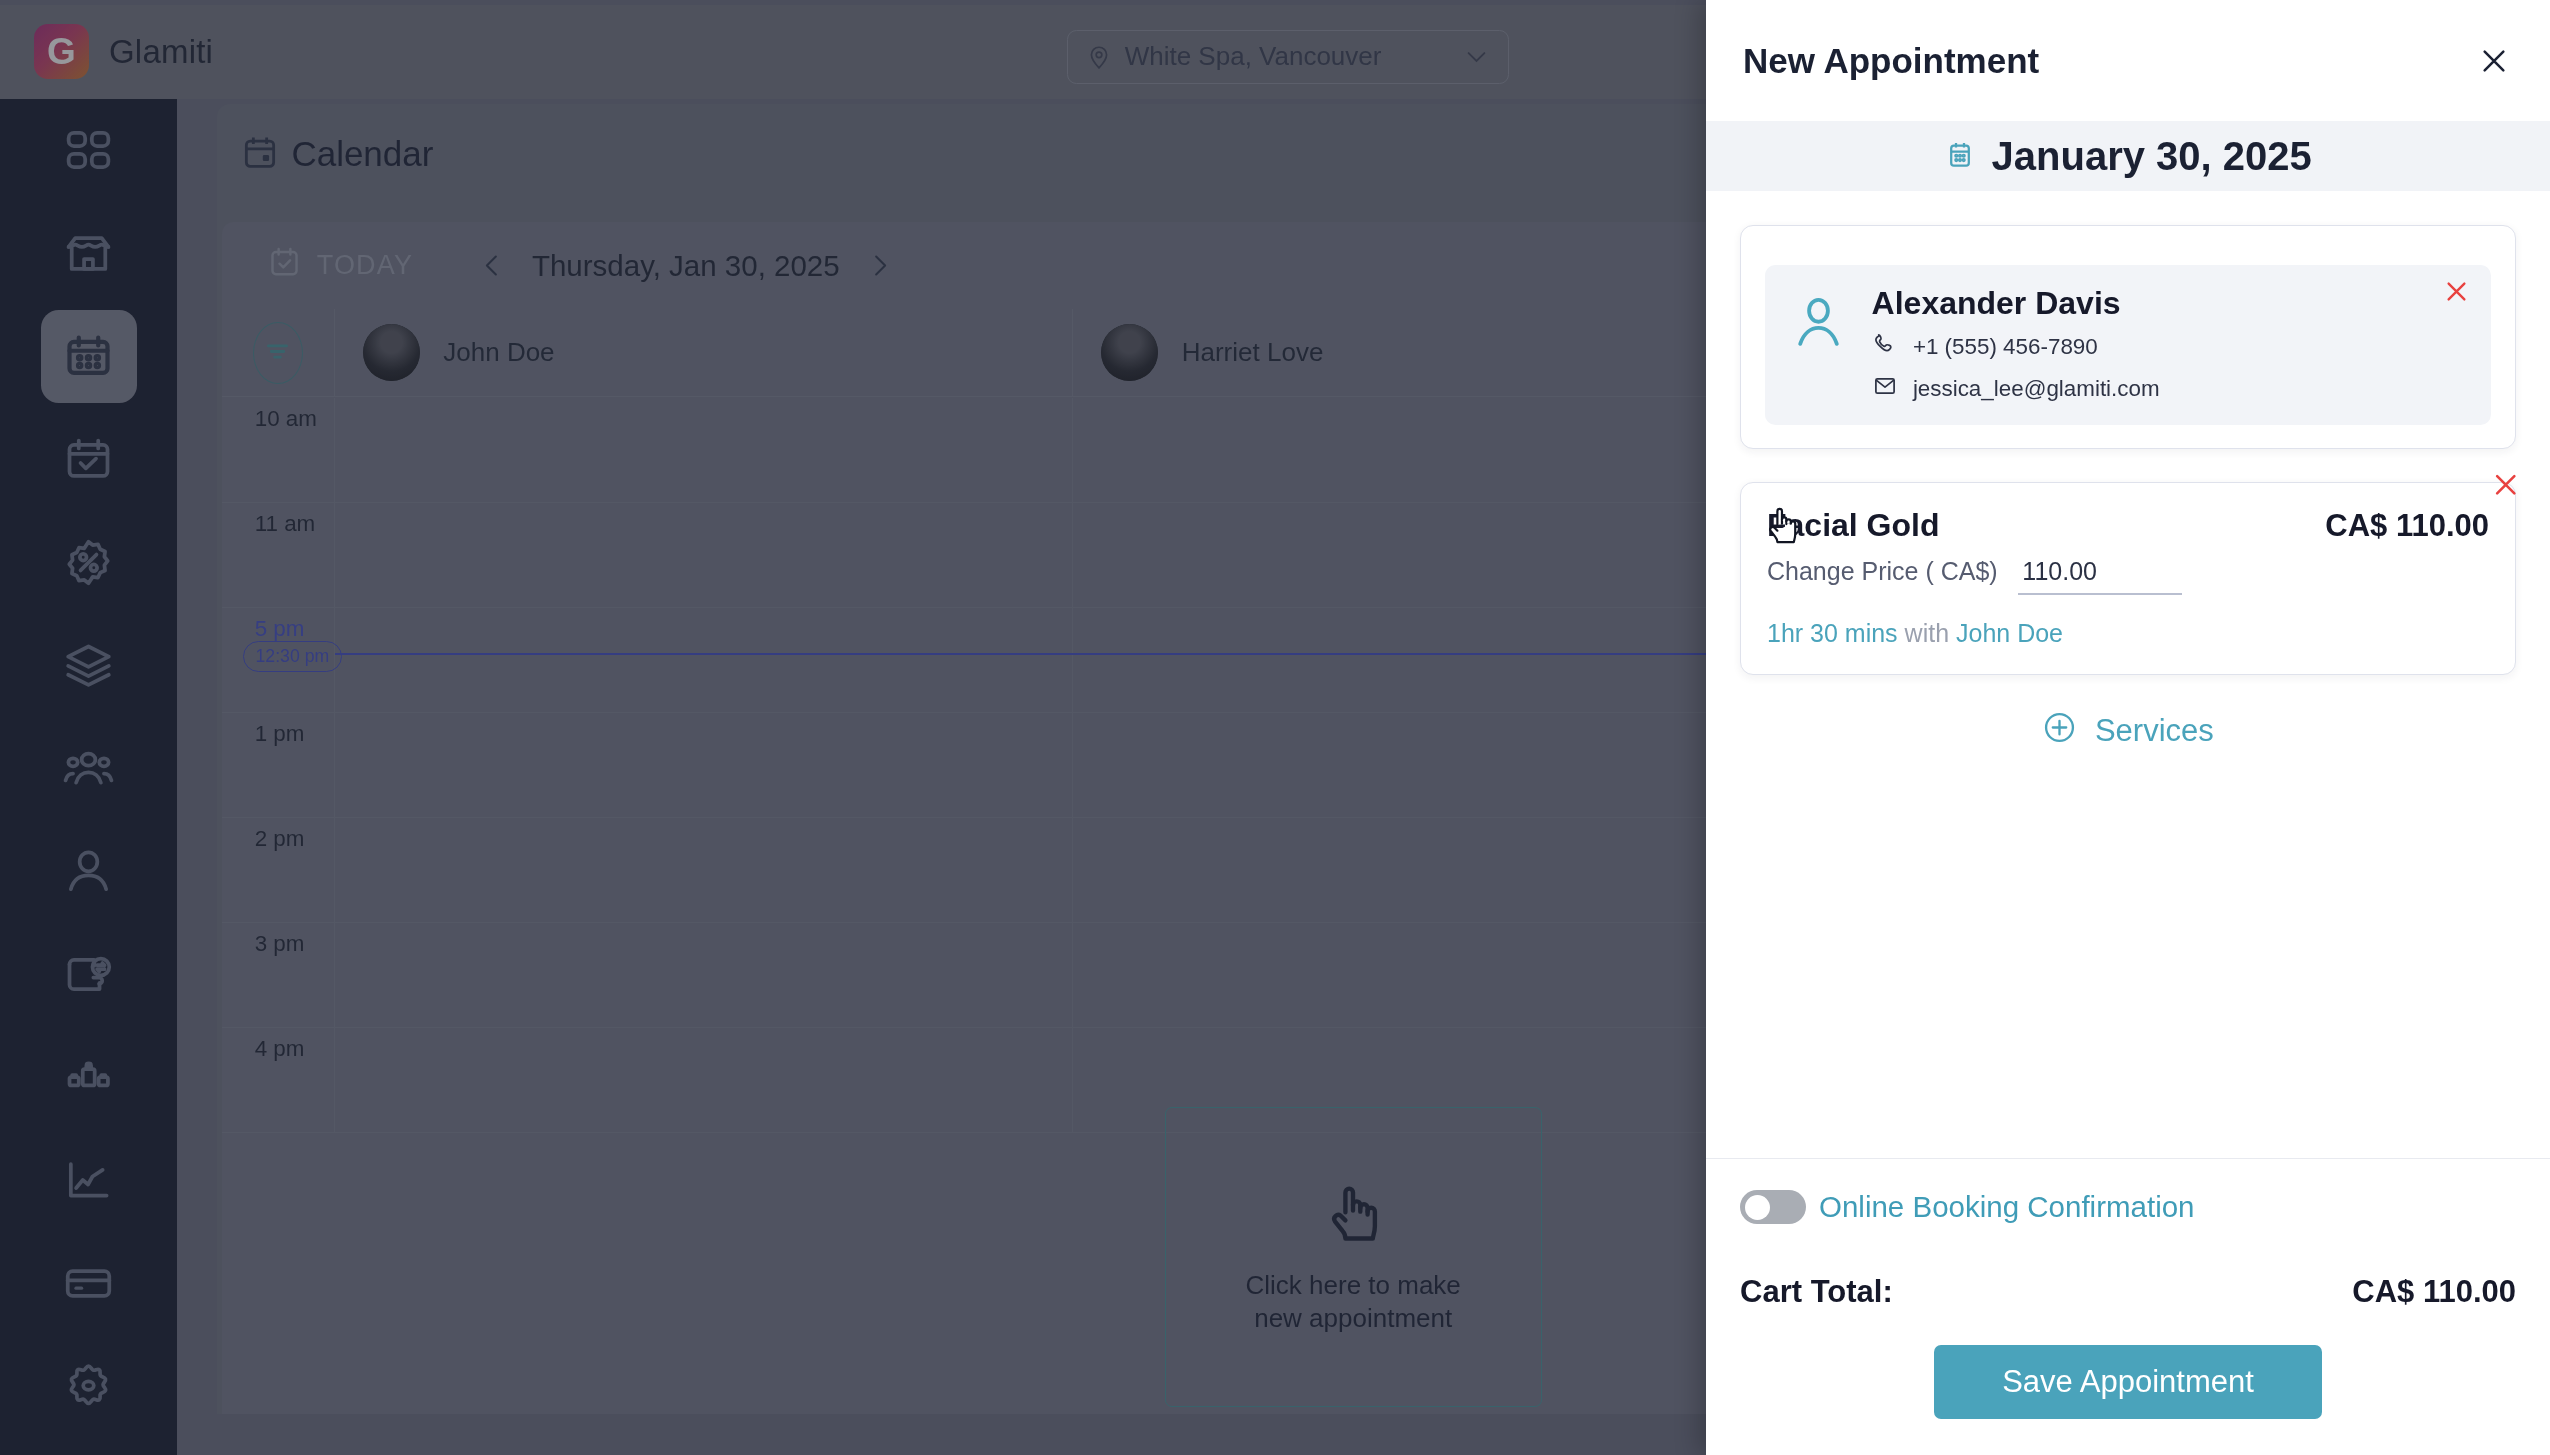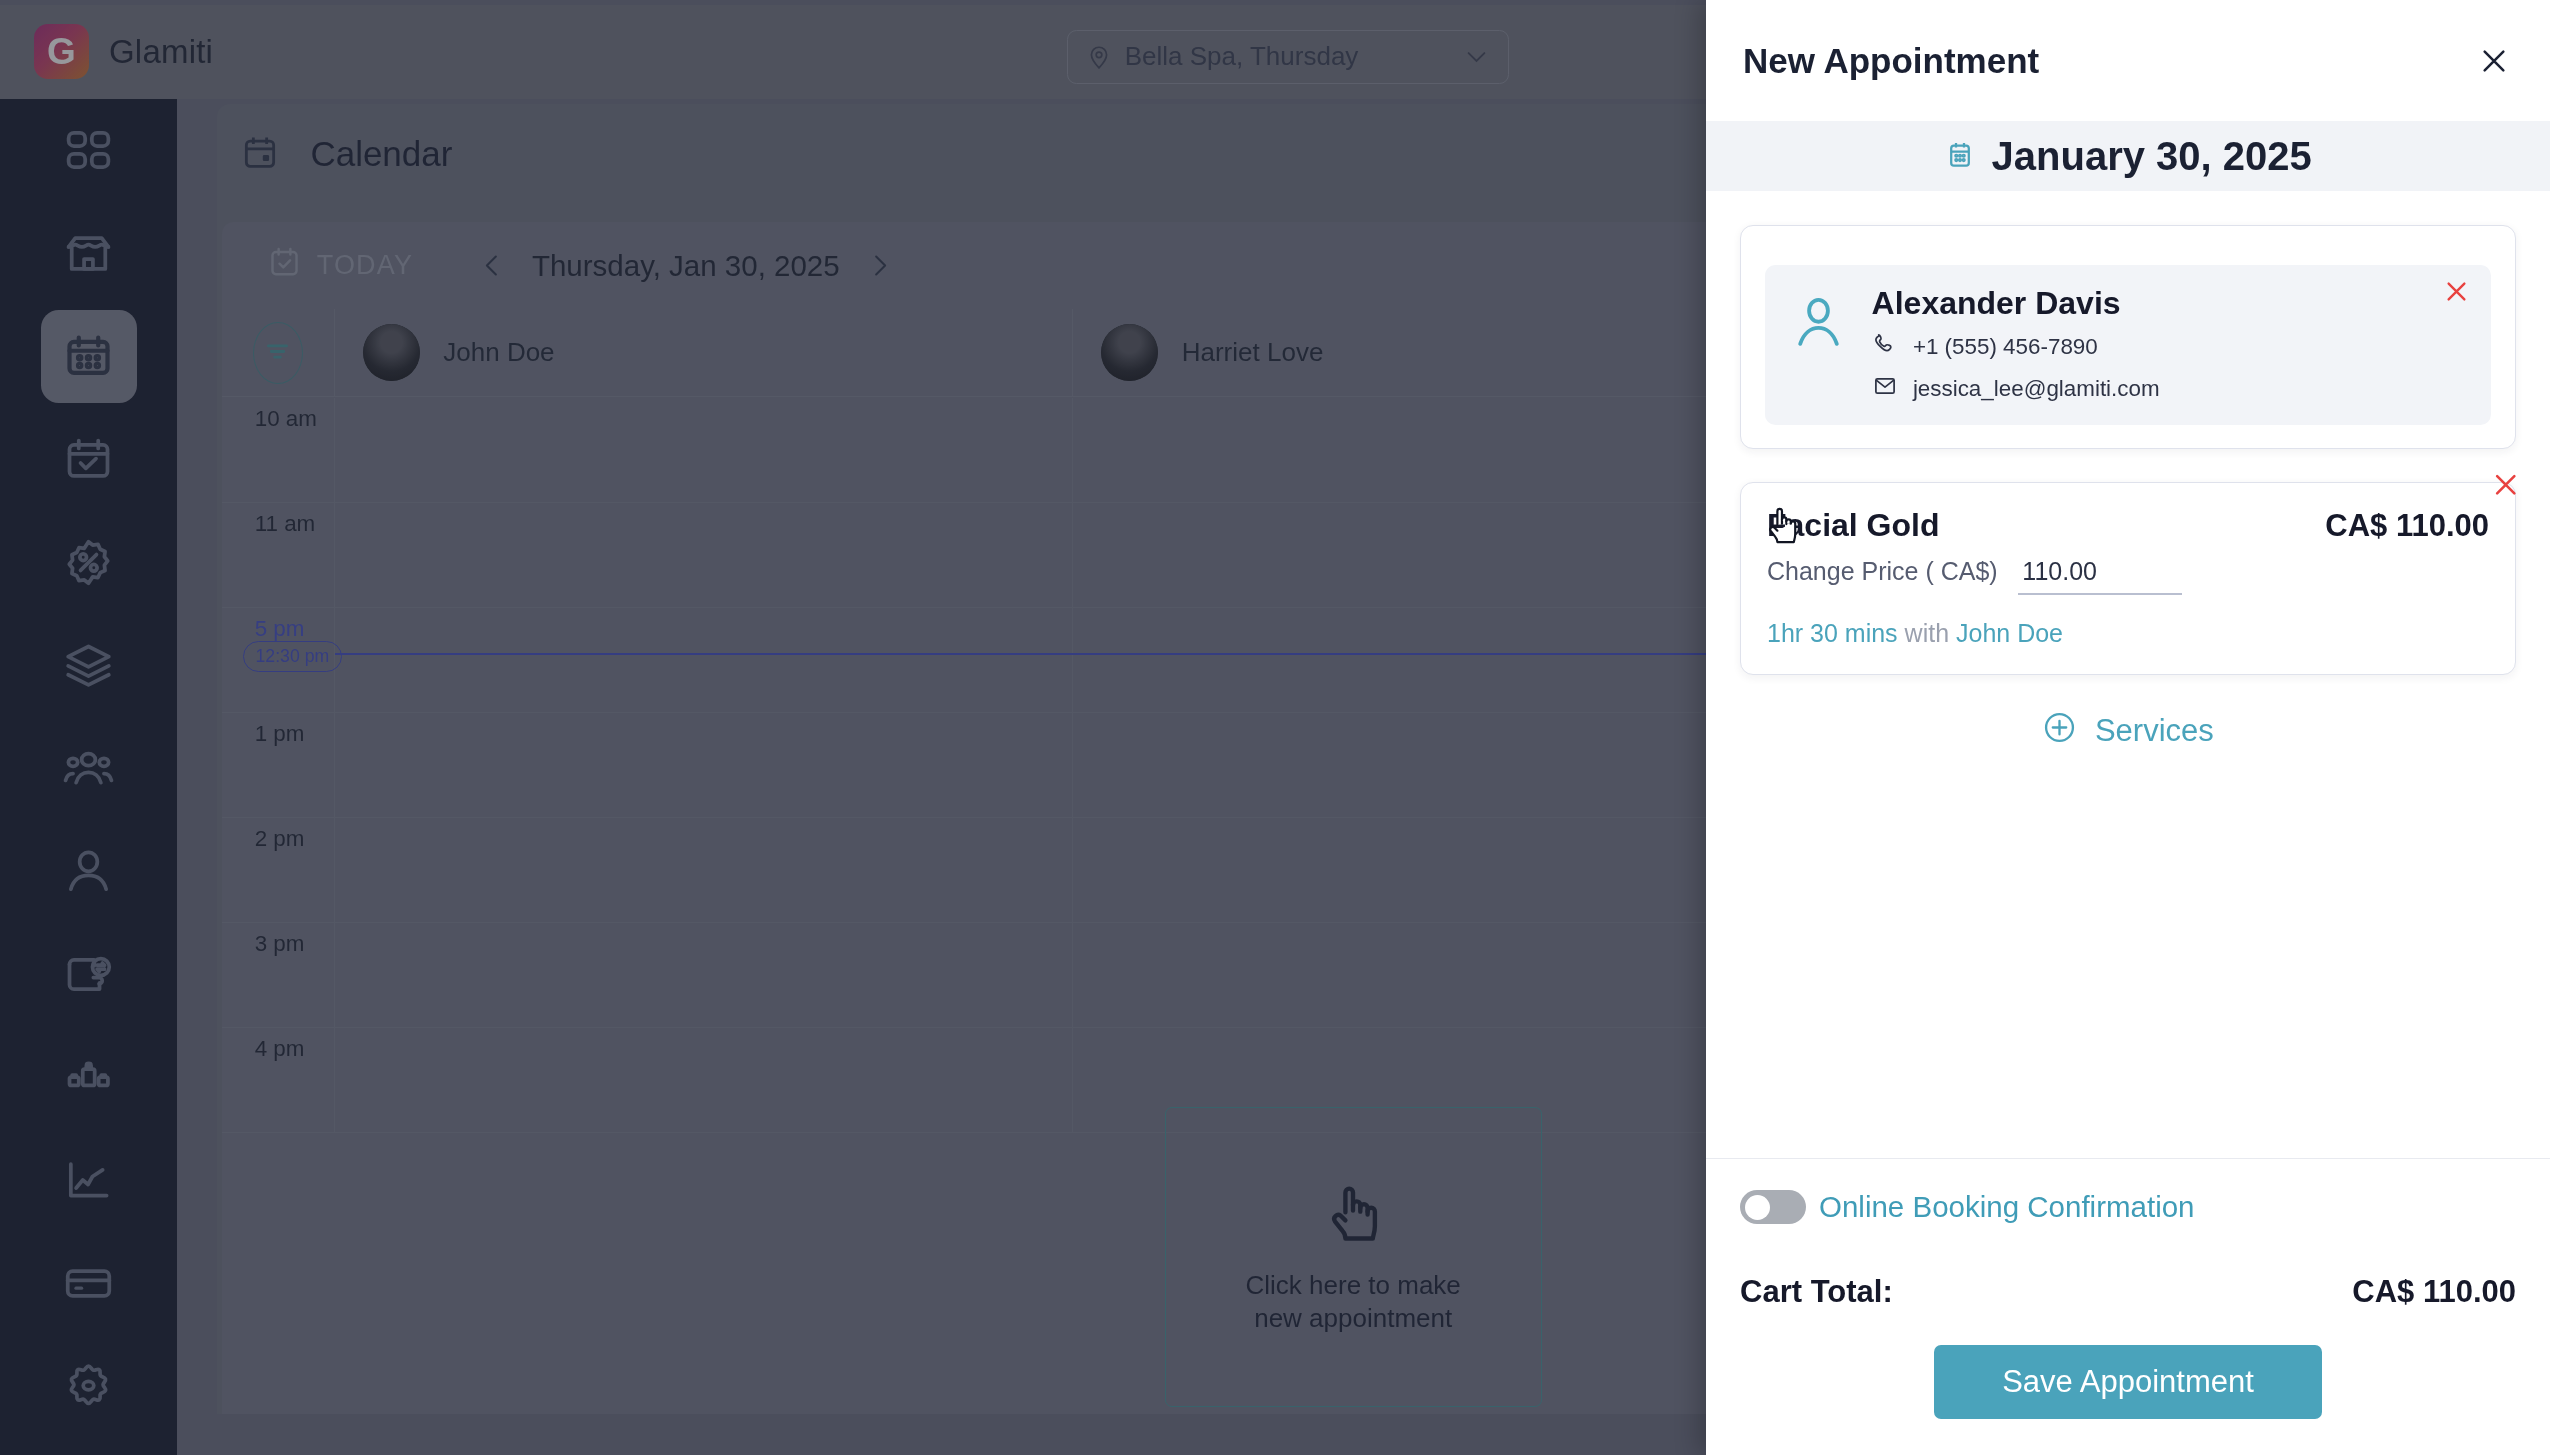--- a/index.html
+++ b/index.html
@@ -58,21 +58,21 @@
   .rail-ico { stroke: #5a6275; stroke-width: 1.7; fill: none;
               stroke-linecap: round; stroke-linejoin: round; }
   .rail-btn.active .rail-ico { stroke: #2b3245; stroke-width: 1.9; }
 
   
   .cal-card {
     position: absolute; left: 217px; top: 104px; right: 0; bottom: 42px;
     background: #5f6370; border-radius: 13px 0 0 0;
   }
   .cal-title {
-    display: flex; align-items: center; gap: 29px;
+    display: flex; align-items: center; gap: 10px;
     padding: 28px 0 0 22.4px;
   }
   .cal-title svg { width: 42px; height: 42px; }
   .cal-title h1 { font-size: 35px; font-weight: 400; color: #1b2133; }
 
   .cal-inner {
     position: absolute; left: 4.7px; right: 0; top: 118px; bottom: 0;
     background: #636775; border-radius: 11.8px 0 0 0;
   }
   .toolbar { display: flex; align-items: center; height: 87px; padding-left: 44px; }
@@ -281,21 +281,21 @@
         <div class="brand-name">Glamiti</div>
       </div>
 
       <div class="loc-select">
         <span class="pin-icon">
           <svg viewBox="0 0 24 24" fill="none" stroke="#3a3f50" stroke-width="1.6">
             <path d="M12 22s7-7.2 7-12a7 7 0 1 0-14 0c0 4.8 7 12 7 12z"></path>
             <circle cx="12" cy="10" r="2.6"></circle>
           </svg>
         </span>
-        <span class="loc-text">Bella Spa, Thursday</span>
+        <span class="loc-text">White Spa, Vancouver</span>
         <span class="chev">
           <svg viewBox="0 0 24 24" fill="none" stroke="#3a3f50" stroke-width="1.7" stroke-linecap="round">
             <path d="M5 9l7 7 7-7"></path>
           </svg>
         </span>
       </div>
     </div>
 
     <nav class="rail">
 

